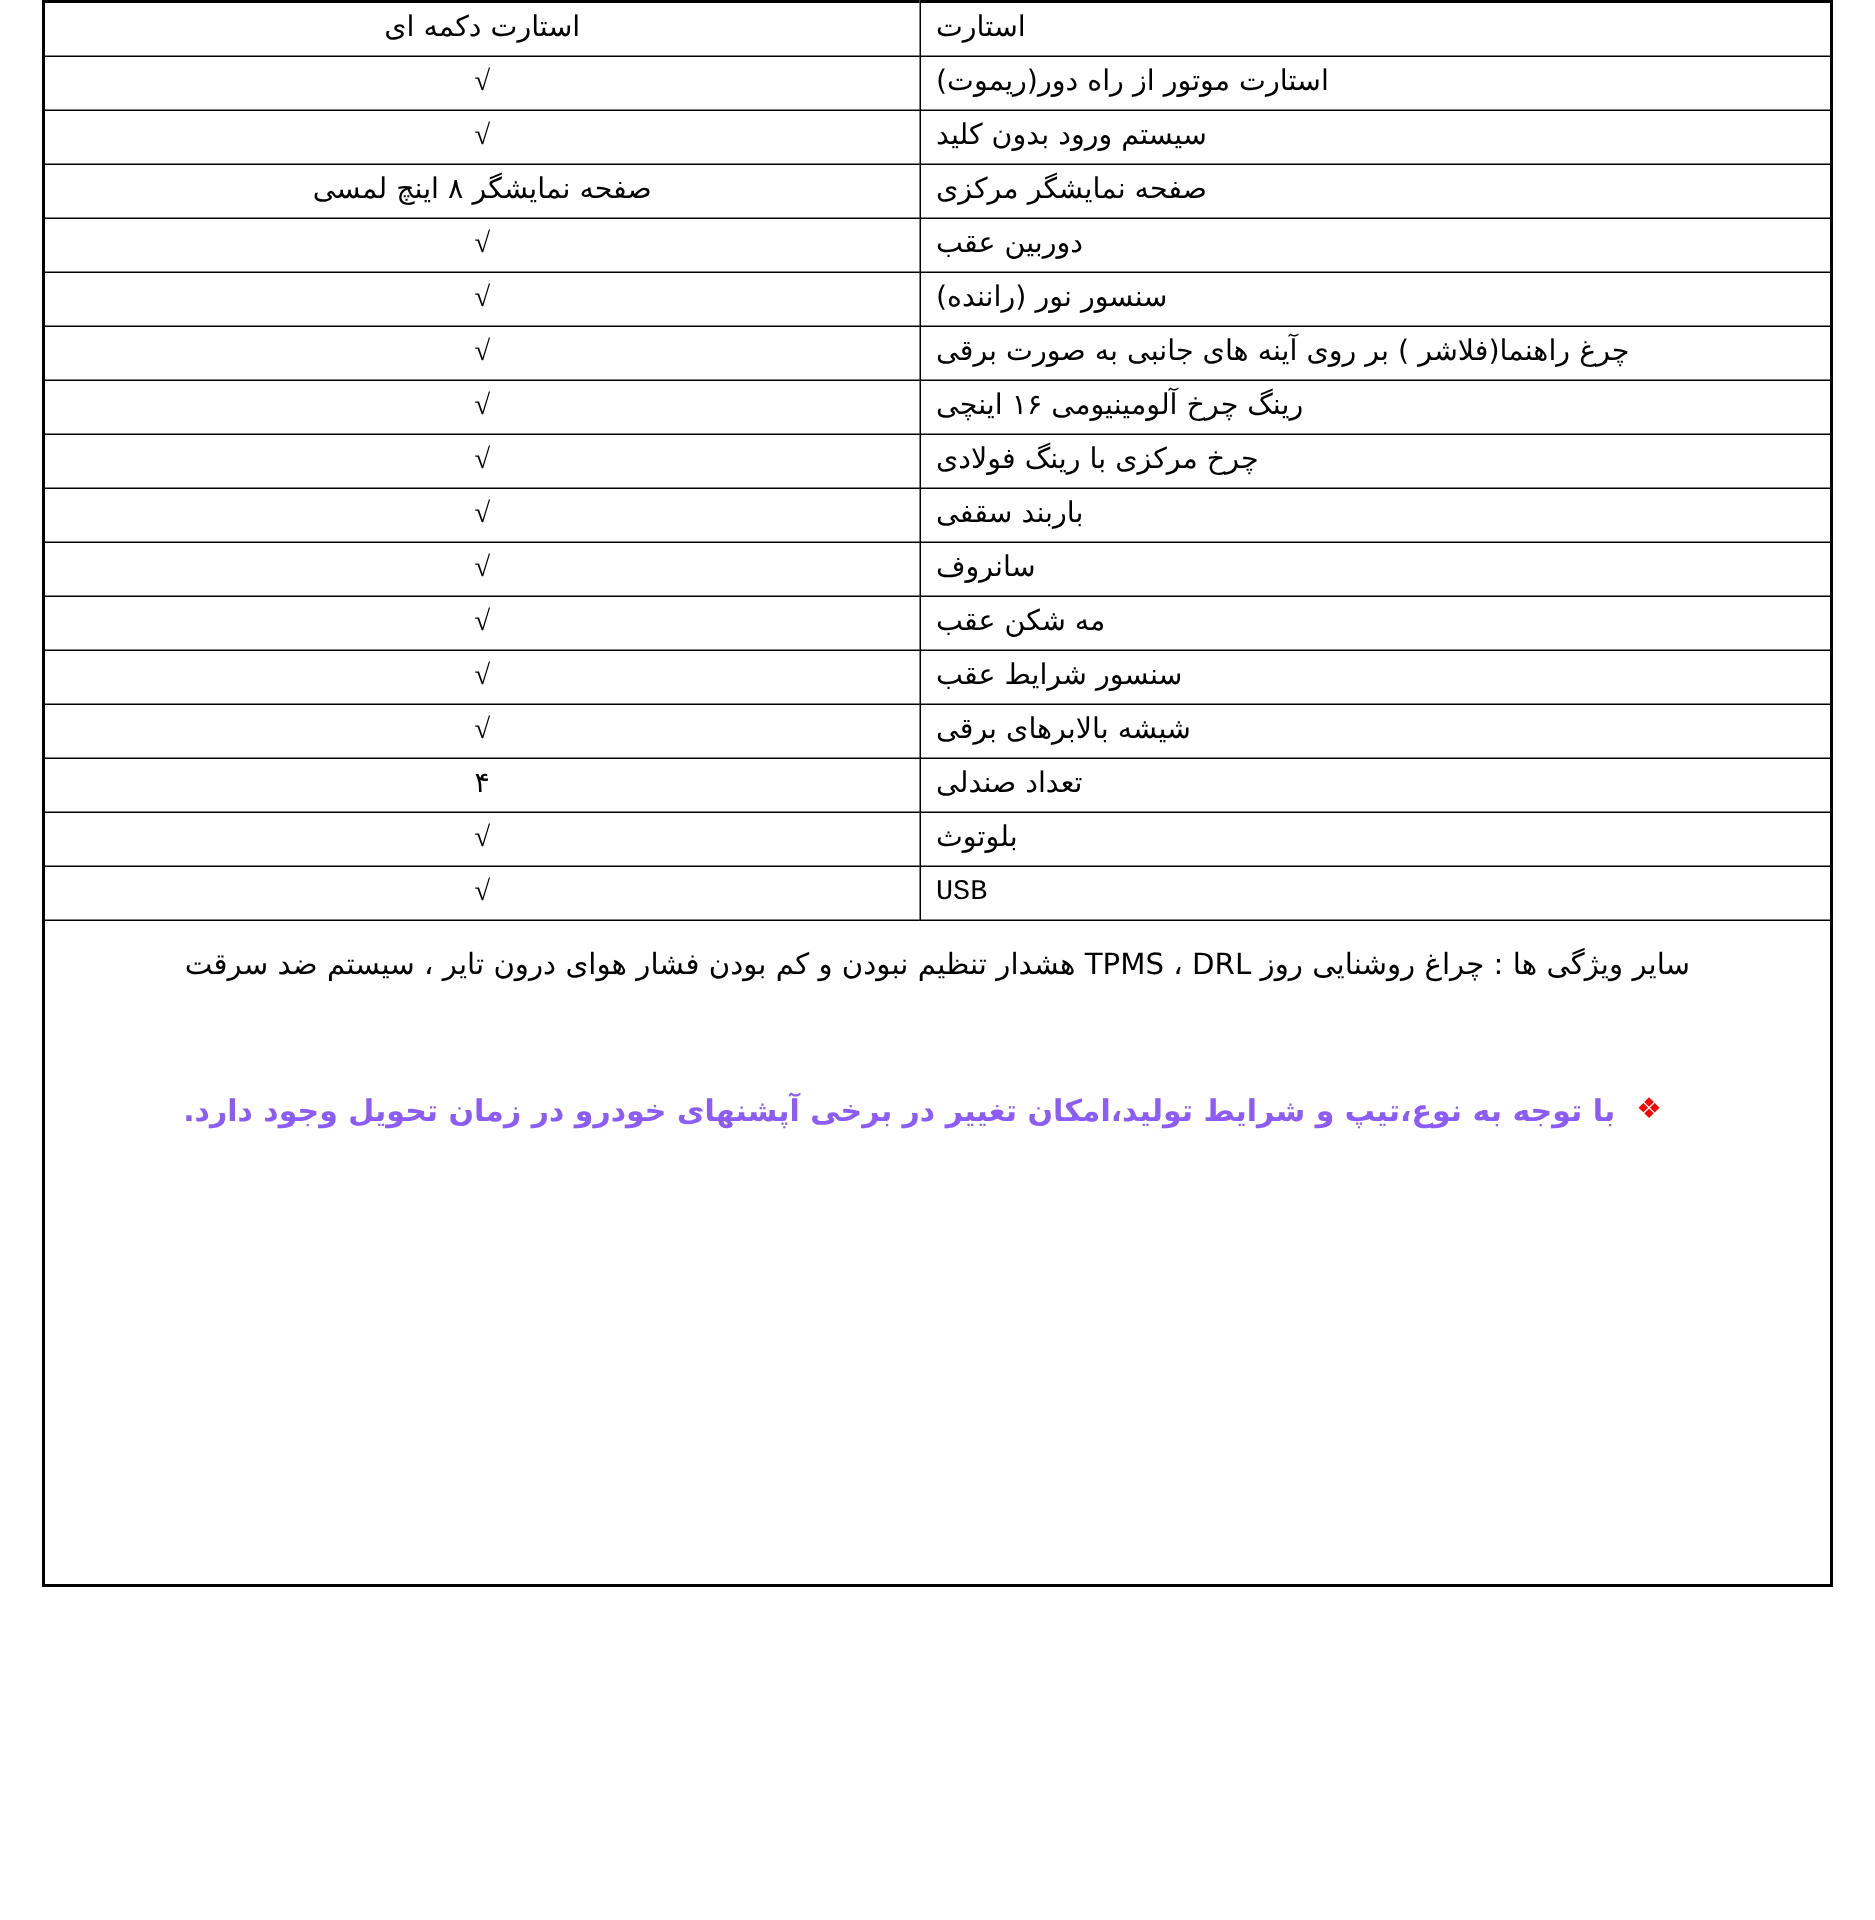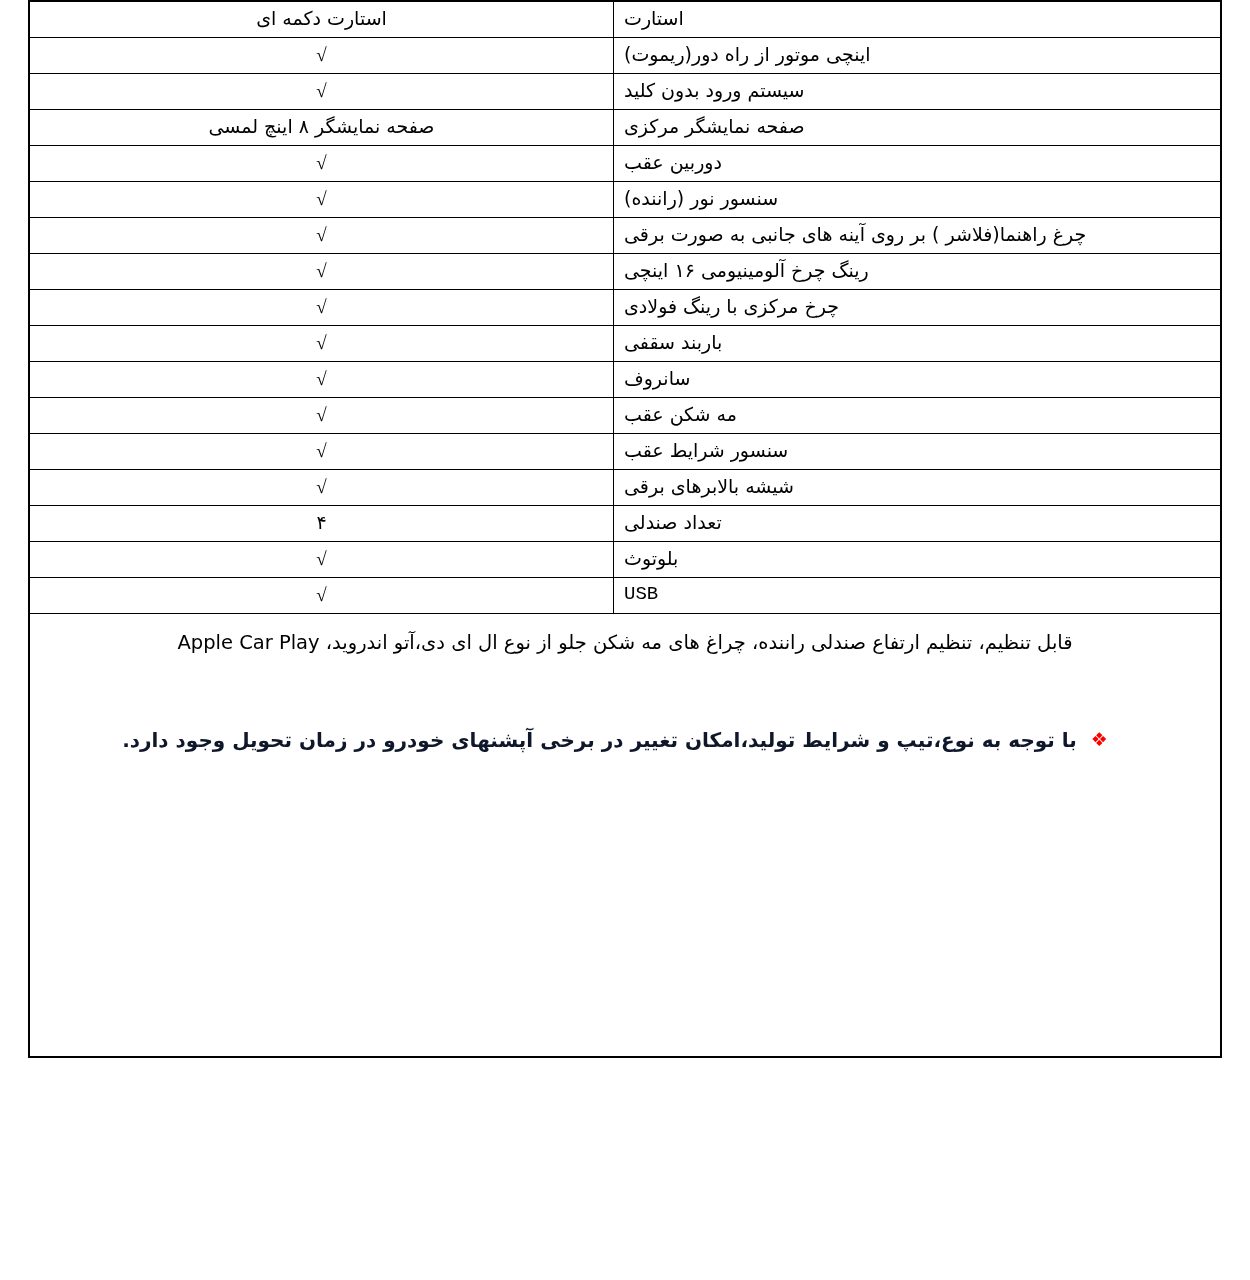--- a/index.html
+++ b/index.html
@@ -105,42 +105,42 @@
     gap: 14px;
     direction: rtl;
   }
   .warning-bullet {
     color: #ff0000;
     font-size: 19px;
     line-height: 1;
     flex: 0 0 auto;
   }
   .warning-text {
-    color: #0f172a;
+    color: #8b5cf6;
     font-weight: bold;
     font-size: 20px;
     white-space: nowrap;
     flex: 0 0 auto;
   }
 </style>
 </head>
 <body>
 
 <div class="page">
 
   <div class="spec-frame">
 
     <table class="spec-table">
       <tbody>
           <tr>
             <td class="cell-label">استارت</td>
             <td class="cell-value">استارت دکمه ای</td>
           </tr>
           <tr>
-            <td class="cell-label">اینچی موتور از راه دور(ریموت)</td>
+            <td class="cell-label">استارت موتور از راه دور(ریموت)</td>
             <td class="cell-value check">√</td>
           </tr>
           <tr>
             <td class="cell-label">سیستم ورود بدون کلید</td>
             <td class="cell-value check">√</td>
           </tr>
           <tr>
             <td class="cell-label">صفحه نمایشگر مرکزی</td>
             <td class="cell-value">صفحه نمایشگر ۸ اینچ لمسی</td>
           </tr>
@@ -193,21 +193,21 @@
             <td class="cell-value check">√</td>
           </tr>
           <tr>
             <td class="cell-label latin">USB</td>
             <td class="cell-value check">√</td>
           </tr>
         </tbody>
     </table>
 
     <div class="notes">
-        <span class="notes-line">قابل تنظیم، تنظیم ارتفاع صندلی راننده، چراغ های مه شکن جلو از نوع ال ای دی،آتو اندروید، Apple Car Play</span>
+        <span class="notes-line">سایر ویژگی ها : چراغ روشنایی روز TPMS ، DRL هشدار تنظیم نبودن و کم بودن فشار هوای درون تایر ، سیستم ضد سرقت</span>
       </div>
 
     <div class="warning-row">
       <span class="warning-bullet">❖</span>
       <span class="warning-text">با توجه به نوع،تیپ و شرایط تولید،امکان تغییر در برخی آپشنهای خودرو در زمان تحویل وجود دارد.</span>
     </div>
 
   </div>
 </div>
 

